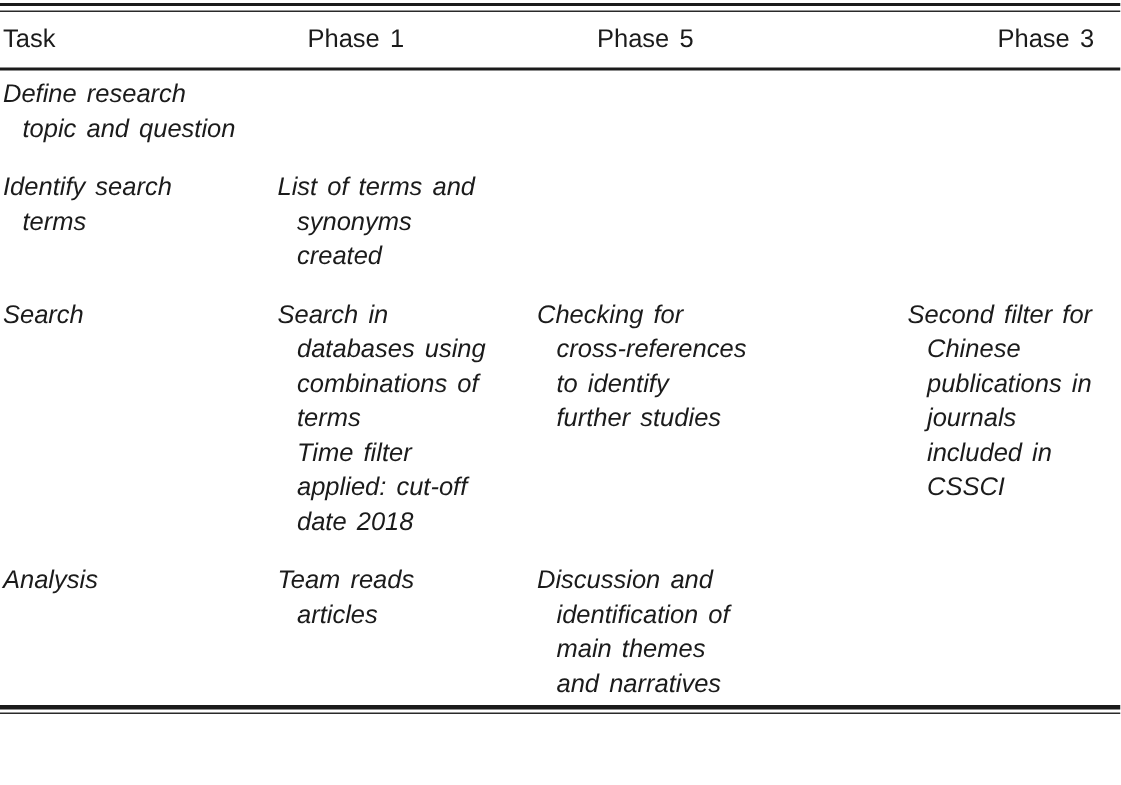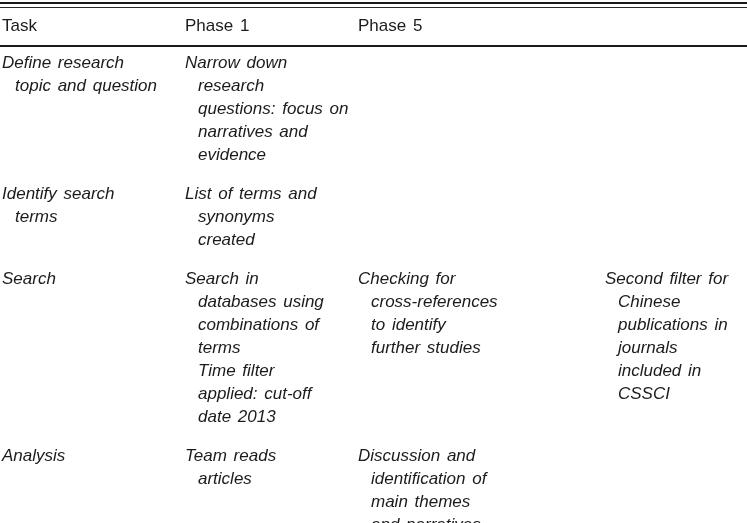--- a/index.html
+++ b/index.html
@@ -46,20 +46,21 @@
     grid-template-columns: 183px 173px 247px 1fr;
     align-items: start;
   }
   .cell {
     box-sizing: border-box;
     padding-left: 2px;
     white-space: pre-line;
   }
   .header-row {
     padding: 6px 0 8px 0;
+    gap: 20px;
   }
   .tbody {
     padding-top: 4px;
     font-style: italic;
   }
   .body-row + .body-row {
     margin-top: 16px;
   }
   .body-row .cell {
     padding-left: 15px;
@@ -70,32 +71,30 @@
 <body>
 
 <div class="page">
 
   <div class="rule rule-top"></div>
 
   <div class="row header-row">
     <div class="cell">Task</div>
     <div class="cell">Phase 1</div>
     <div class="cell">Phase 5</div>
+    <div class="cell">Phase 3</div>
   </div>
 
   <div class="rule rule-mid"></div>
 
   <div class="tbody">
 
     <div class="row body-row">
       <div class="cell">Define research
 topic and question</div>
-      <div class="cell">Narrow down research
-questions: focus on
-narratives and evidence</div>
       <div class="cell"></div>
     </div>
 
     <div class="row body-row">
       <div class="cell">Identify search
 terms</div>
       <div class="cell">List of terms and
 synonyms
 created</div>
       <div class="cell"></div>
@@ -103,21 +102,21 @@
     </div>
 
     <div class="row body-row">
       <div class="cell">Search</div>
       <div class="cell">Search in
 databases using
 combinations of
 terms
 Time filter
 applied: cut-off
-date 2013</div>
+date 2018</div>
       <div class="cell">Checking for
 cross-references
 to identify
 further studies</div>
       <div class="cell">Second filter for Chinese
 publications in journals
 included in CSSCI</div>
     </div>
 
     <div class="row body-row">

